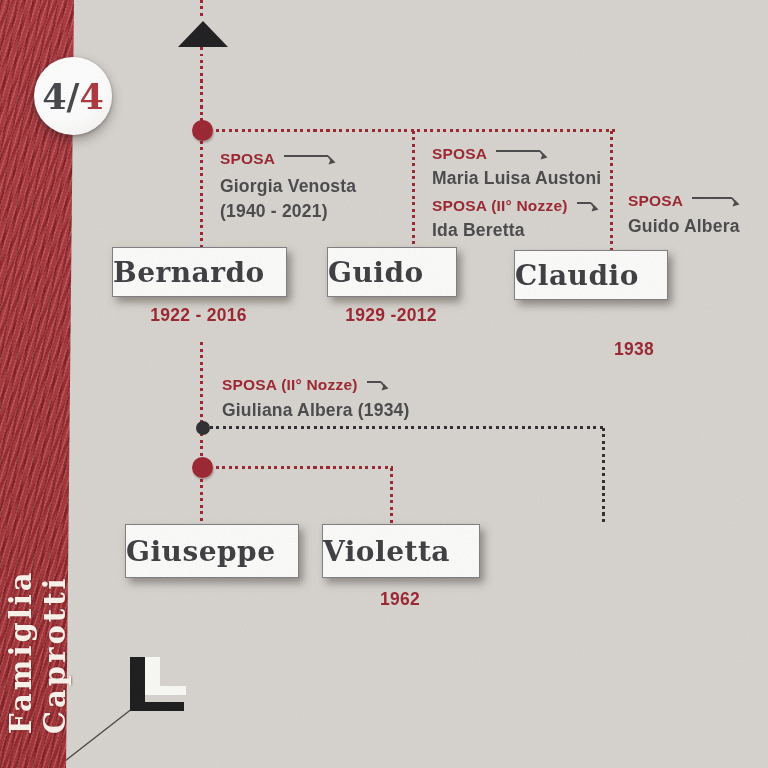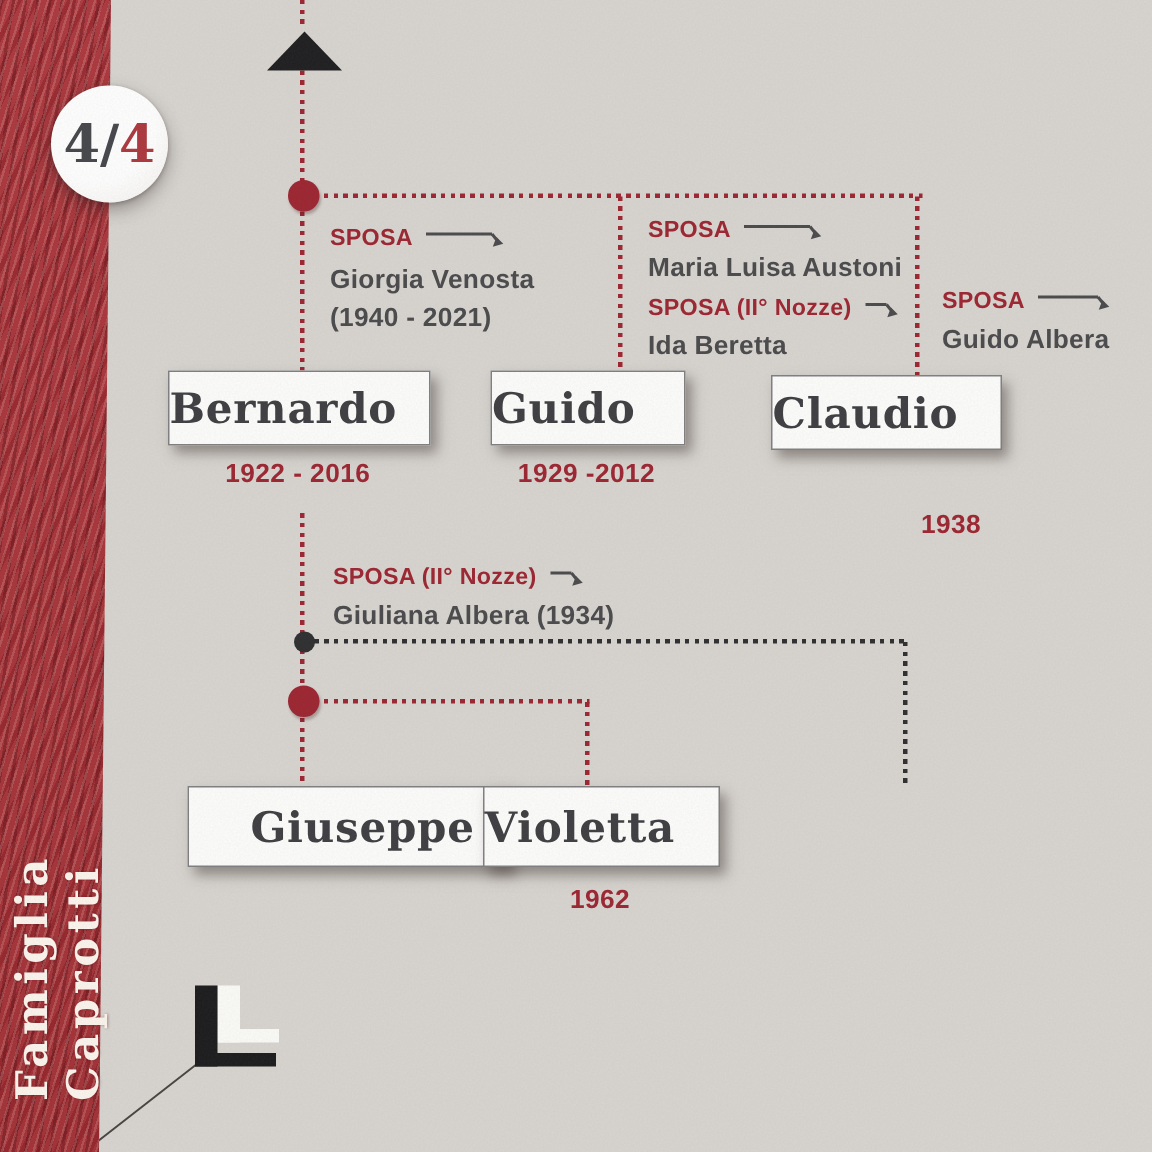--- a/index.html
+++ b/index.html
@@ -177,21 +177,21 @@
       <span>Guido</span>
     </div>
   <div class="pbox" style="left:514px;top:250px;width:152px;height:48px;">
       <span>Claudio</span>
     </div>
 
   <div class="ylabel" style="left:112px;top:305px;width:173px;">1922 - 2016</div>
   <div class="ylabel" style="left:327px;top:305px;width:128px;">1929 -2012</div>
   <div class="ylabel" style="left:558px;top:307px;width:152px;margin-top:32px;">1938</div>
 
-  <div class="pbox" style="left:125px;top:524px;width:172px;height:52px;padding-left:41px;">
+  <div class="pbox" style="left:125px;top:524px;width:172px;height:52px;">
       <span>Giuseppe</span>
     </div>
   <div class="pbox" style="left:322px;top:524px;width:156px;height:52px;">
       <span>Violetta</span>
     </div>
 
   <div class="ylabel" style="left:322px;top:589px;width:156px;">1962</div>
 
   <svg class="tagline-svg" width="768" height="768">
       <line x1="133" y1="708" x2="56" y2="768" stroke="#474440" stroke-width="1.3"></line>

